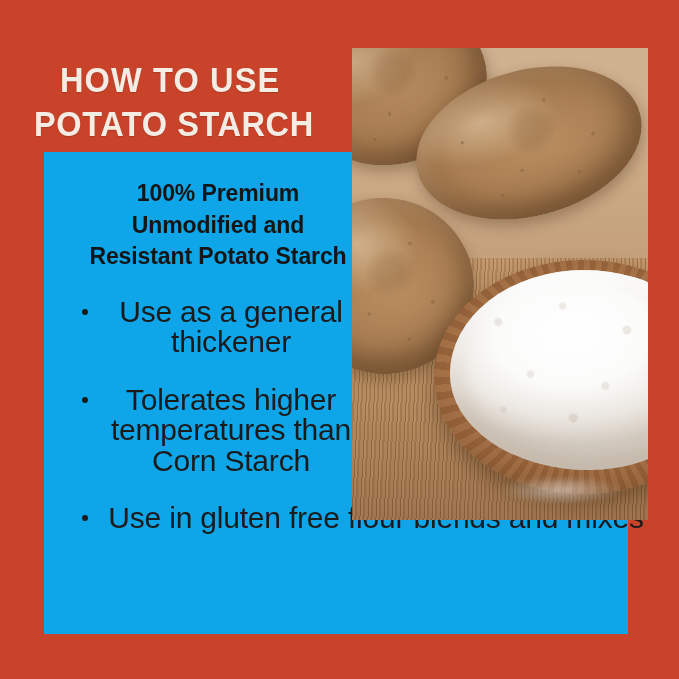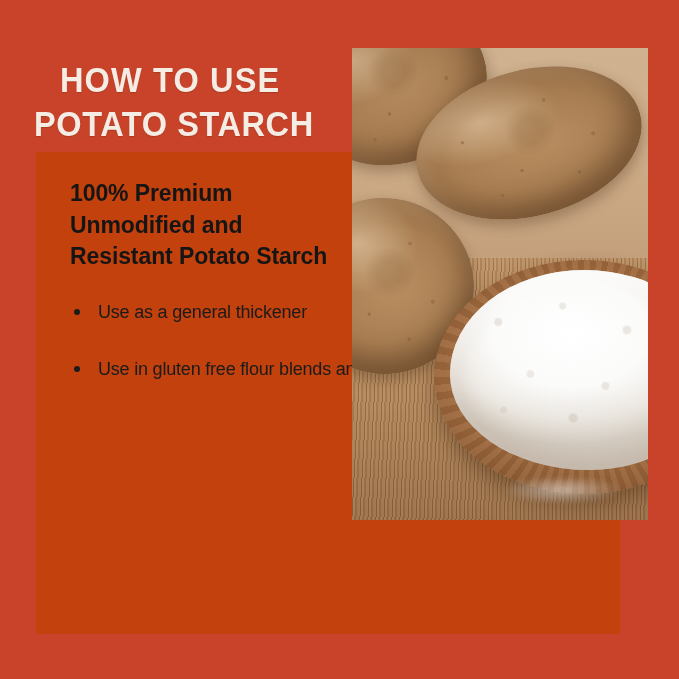--- a/index.html
+++ b/index.html
@@ -37,25 +37,26 @@
     text-shadow: 0 1px 1px rgba(120,40,20,0.35);
   }
   .title-line.second {
     letter-spacing: 0.6px;
     margin-left: -26px;
   }
 
   
   .panel {
     position: absolute;
-    left: 36px;
+    left: 44px;
     top: 152px;
     width: 584px;
     height: 482px;
-    background: #c2410c;
+    background: #0ea5e9;
+    text-align: center;
   }
 
   .copy {
     position: absolute;
     left: 34px;
     top: 26px;
     width: 280px;
   }
 
   .lead {
@@ -72,21 +73,21 @@
     list-style: none;
     margin: 0;
     padding: 0;
   }
   .bullet {
     position: relative;
     padding-left: 28px;
     color: #1b1b1b;
     font-family: "Liberation Sans", sans-serif;
     font-weight: normal;
-    font-size: 18px;
+    font-size: 30px;
     line-height: 30.5px;
     letter-spacing: -0.2px;
   }
   .bullet .dot {
     position: absolute;
     left: 4px;
     top: 12px;
     width: 6px;
     height: 6px;
     border-radius: 50%;
@@ -241,20 +242,24 @@
   <div class="panel">
     <div class="copy">
 
       <p class="lead">100% Premium Unmodified and Resistant Potato Starch</p>
 
       <ul class="bullets">
         <li class="bullet b1">
           <span class="dot"></span>
           <span>Use as a general thickener</span>
         </li>
+        <li class="bullet b2">
+          <span class="dot"></span>
+          <span>Tolerates higher temperatures than Corn Starch</span>
+        </li>
         <li class="bullet b3">
           <span class="dot"></span>
           <span>Use in gluten free flour blends and mixes</span>
         </li>
       </ul>
 
     </div>
   </div>
 
   <div class="photo">

